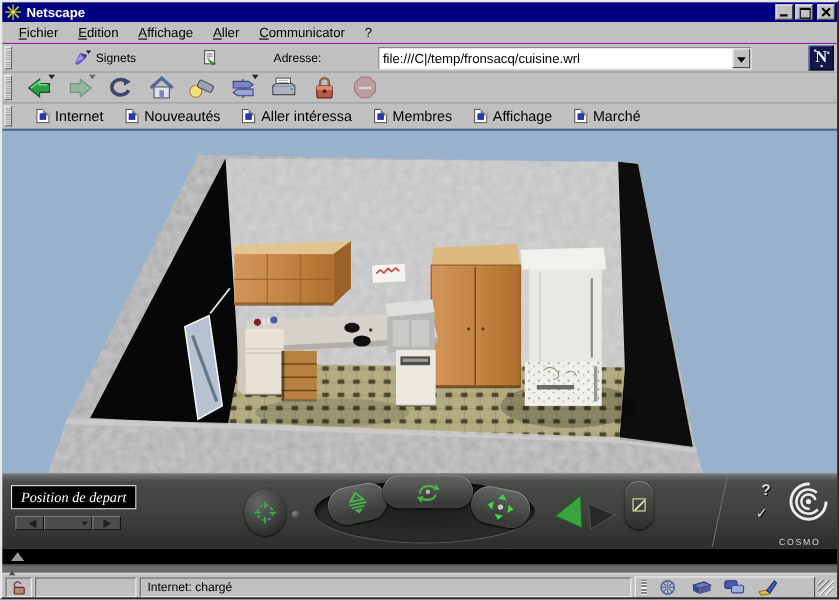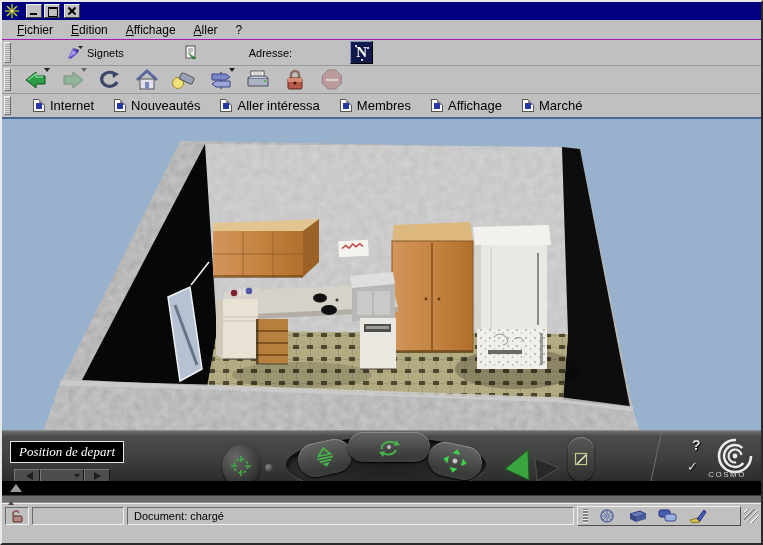--- a/index.html
+++ b/index.html
@@ -63,21 +63,21 @@
   .picon::before { content:""; position:absolute; right:-1px; top:-1px; border:3px solid #c0c0c0; border-left-color:#888; border-bottom-color:#888; }
   .picon::after { content:""; position:absolute; left:2px; top:3px; width:6px; height:6px; background:#2838a8; }
 
   .blueline { height:2px; background:#46688e; }
 
   
   .viewport { height:311px; position:relative; background:#98b1cc; }
   .viewport svg { display:block; width:100%; height:100%; }
 
   
-  .dash { height:51px; position:relative;
+  .dash { height:69px; position:relative;
           background:linear-gradient(180deg,#707270 0,#4a4c4a 10%,#3e403e 55%,#2b2d2b 100%);
           border-top:1px solid #8a8a8a;text-align:right; }
   .tooltip { position:absolute; left:8px; top:10px; background:#000; border:1px solid #e8e8e8; color:#fff;
              font:italic 13px "Liberation Serif",serif; padding:2px 8px; }
   .vpsel { position:absolute; left:12px; top:38px; display:flex; }
   .vpbtn { width:26px; height:13px; background:#4c4e4c; border-top:1px solid #767876; border-left:1px solid #767876;
            border-right:1px solid #161616; border-bottom:1px solid #161616; position:relative; }
   .vpbtn.l::after { content:""; position:absolute; left:7px; top:2px; border:4px solid transparent; border-right:7px solid #1e1e1e; }
   .vpbtn.r::after { content:""; position:absolute; left:9px; top:2px; border:4px solid transparent; border-left:7px solid #1e1e1e; }
   .vpbar { width:44px; height:13px; background:#4c4e4c; border-top:1px solid #767876; border-left:1px solid #767876;
@@ -129,50 +129,56 @@
   <div class="titlebar">
     <svg class="ticon" viewBox="0 0 16 16">
       <g stroke="#b8c838" stroke-width="1.6">
           <path d="M8 1v14M1 8h14M3 3l10 10M13 3L3 13"></path>
         </g>
       <g stroke="#3a6a2a" stroke-width="0.8">
           <path d="M8 2v12M2 8h12"></path>
         </g>
       <circle cx="8" cy="8" r="2.2" fill="#e8e070" stroke="#6a6a20" stroke-width="0.8"></circle>
     </svg>
+    <span class="ttext">Netscape</span>
     <div class="wbtn min"></div>
     <div class="wbtn max"></div>
     <div class="wbtn cls" style="margin-left:4px"></div>
   </div>
 
   <div class="menubar">
     <span class="mi">Fichier</span>
     <span class="mi">Edition</span>
     <span class="mi">Affichage</span>
     <span class="mi">Aller</span>
+    <span class="mi">Communicator</span>
     <span class="mi">?</span>
   </div>
 
   <div class="addrbar">
     <div class="grip"></div>
     <div class="abtn">
       <svg width="18" height="16" viewBox="0 0 18 16">
         <path d="M3 13 L8 3 L13 8 L6 14 Z" fill="#6a5ad0"></path>
         <path d="M4 12 L8 5 L11 8 Z" fill="#a89ae8"></path>
         <path d="M8 3 L13 8 L14 5 Z" fill="#3a2a90"></path>
         <path d="M13 2 h5 l-2.5 3 z" fill="#222" transform="translate(0,-1)"></path>
       </svg>
       <span>Signets</span>
     </div>
     <svg width="15" height="15" viewBox="0 0 15 15" style="margin-left:8px">
       <rect x="2" y="1" width="9" height="12" fill="#f2f2f2" stroke="#555"></rect>
       <path d="M4 4h5M4 6h5M4 8h3" stroke="#888" stroke-width="1"></path>
       <path d="M5 9 l7 4 -3 1 z" fill="#3a9a3a" stroke="#1a5a1a" stroke-width="0.5"></path>
     </svg>
     <span class="addr-label">Adresse:</span>
+    <div class="addr-input-wrap">
+      <input class="addr-input" value="file:///C|/temp/fronsacq/cuisine.wrl" style="">
+      <div class="dd"></div>
+    </div>
     <div class="nlogo">
         <i></i>
         <span>N</span>
       </div>
   </div>
 
   <div class="toolbar">
     <div class="grip"></div>
     <div class="tico">
       <svg width="26" height="22" viewBox="0 0 26 22">
@@ -462,21 +468,21 @@
 
   <div class="statusbar">
     <div class="sbox sunken lockbox">
       <svg width="14" height="14" viewBox="0 0 14 14">
         <path d="M3 7 V5 a3 3 0 0 1 6 0" fill="none" stroke="#8a5a52" stroke-width="1.6" transform="rotate(-20 6 5)"></path>
         <rect x="3" y="7" width="9" height="6" rx="1" fill="#b08a80" stroke="#5a2a22"></rect>
       </svg>
     </div>
     <div class="sbox sunken progbox"></div>
     <div class="sbox sunken msgbox">
-      <span>Document: chargé</span>
+      <span>Internet: chargé</span>
     </div>
     <div class="sbox raised compbox">
       <div class="cgrip"></div>
       <svg width="20" height="16" viewBox="0 0 20 16">
         <circle cx="9" cy="8" r="6" fill="none" stroke="#5a6aa0" stroke-width="1.6"></circle>
         <path d="M9 2v12M3 8h12M5 4l8 8M13 4l-8 8" stroke="#5a6aa0" stroke-width="1"></path>
         <circle cx="9" cy="8" r="1.6" fill="#8a96c8"></circle>
       </svg>
       <svg width="20" height="16" viewBox="0 0 20 16">
         <polygon points="2,6 12,3 18,6 8,9" fill="#6a7ab8" stroke="#2a3a78"></polygon>

